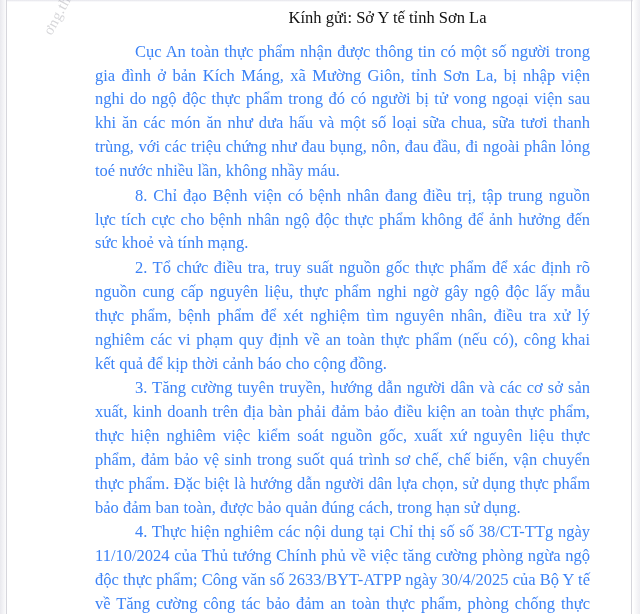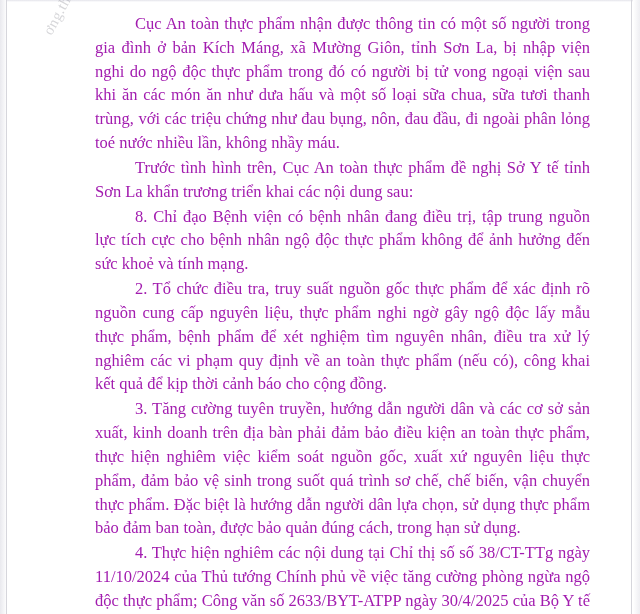--- a/index.html
+++ b/index.html
@@ -82,21 +82,21 @@
     padding-left: 90px;
     color: #111;
     font-weight: normal;
   }
 
   .para {
     text-align: justify;
     text-justify: inter-word;
     font-size: 16.5px;
     line-height: 1.445;
-    color: #a21caf;
+    color: #3b82f6;
     margin: 0;
     text-indent: 40px;
     hyphens: none;
   }
   .para + .para { margin-top: 1px; }
   #body-text { margin-top: 12px; }
   #body-text .para:first-child { margin-top: 0; }
 </style>
 </head>
 <body>
@@ -106,24 +106,24 @@
   <div class="page-edge-top"></div>
   <div class="page-edge-soft left"></div>
   <div class="page-edge-soft right"></div>
   <div class="page-edge left"></div>
   <div class="page-edge right"></div>
 
   <div id="watermark">ơng.thực phẩm_nghiệp_Bùi thị Hồng Nương_05</div>
 
   <div id="content">
 
+    <div id="doc-title">Kính gửi: Sở Y tế tỉnh Sơn La</div>
 
     <div id="body-text">
       <p class="para">Cục An toàn thực phẩm nhận được thông tin có một số người trong gia đình ở bản Kích Máng, xã Mường Giôn, tỉnh Sơn La, bị nhập viện nghi do ngộ độc thực phẩm trong đó có người bị tử vong ngoại viện sau khi ăn các món ăn như dưa hấu và một số loại sữa chua, sữa tươi thanh trùng, với các triệu chứng như đau bụng, nôn, đau đầu, đi ngoài phân lỏng toé nước nhiều lần, không nhầy máu.</p>
-      <p class="para">Trước tình hình trên, Cục An toàn thực phẩm đề nghị Sở Y tế tỉnh Sơn La khẩn trương triển khai các nội dung sau:</p>
       <p class="para">8. Chỉ đạo Bệnh viện có bệnh nhân đang điều trị, tập trung nguồn lực tích cực cho bệnh nhân ngộ độc thực phẩm không để ảnh hưởng đến sức khoẻ và tính mạng.</p>
       <p class="para">2. Tổ chức điều tra, truy suất nguồn gốc thực phẩm để xác định rõ nguồn cung cấp nguyên liệu, thực phẩm nghi ngờ gây ngộ độc lấy mẫu thực phẩm, bệnh phẩm để xét nghiệm tìm nguyên nhân, điều tra xử lý nghiêm các vi phạm quy định về an toàn thực phẩm (nếu có), công khai kết quả để kịp thời cảnh báo cho cộng đồng.</p>
       <p class="para">3. Tăng cường tuyên truyền, hướng dẫn người dân và các cơ sở sản xuất, kinh doanh trên địa bàn phải đảm bảo điều kiện an toàn thực phẩm, thực hiện nghiêm việc kiểm soát nguồn gốc, xuất xứ nguyên liệu thực phẩm, đảm bảo vệ sinh trong suốt quá trình sơ chế, chế biến, vận chuyển thực phẩm. Đặc biệt là hướng dẫn người dân lựa chọn, sử dụng thực phẩm bảo đảm ban toàn, được bảo quản đúng cách, trong hạn sử dụng.</p>
       <p class="para">4. Thực hiện nghiêm các nội dung tại Chỉ thị số số 38/CT-TTg ngày 11/10/2024 của Thủ tướng Chính phủ về việc tăng cường phòng ngừa ngộ độc thực phẩm; Công văn số 2633/BYT-ATPP ngày 30/4/2025 của Bộ Y tế về Tăng cường công tác bảo đảm an toàn thực phẩm, phòng chống thực phẩm giả, ngộ độc thực phẩm.</p>
     </div>
 
   </div>
 </div>
 
 </body></html>

